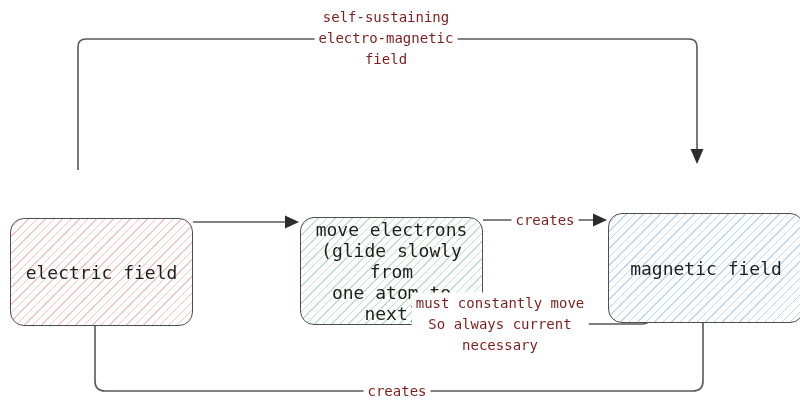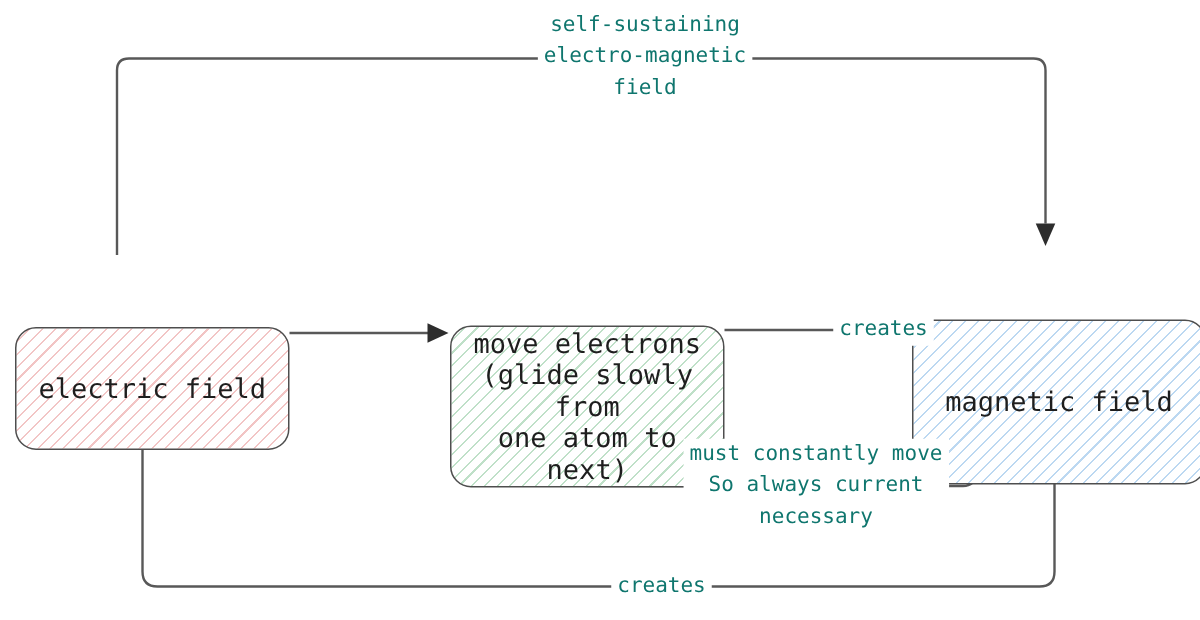--- a/index.html
+++ b/index.html
@@ -40,21 +40,21 @@
     align-items: center;
     justify-content: center;
     text-align: center;
     font-size: 18px;
     line-height: 21px;
     color: #1e1e1e;
     white-space: pre-line;
     margin-top: 48px;
   }
   .node-electric {
-    left: 10px; top: 170px; width: 183px; height: 82px;
+    left: 10px; top: 170px; width: 183px; height: 108px;
     background-color: #ffffff;
     background-image: repeating-linear-gradient(135deg,
       #f2c5c5 0px, #f2c5c5 1px, transparent 1px, transparent 6px);
   }
   .node-electrons {
     left: 300px; top: 169px; width: 183px; height: 108px;
     background-color: #ffffff;
     background-image: repeating-linear-gradient(135deg,
       #bfe0c8 0px, #bfe0c8 1px, transparent 1px, transparent 6px);
   }
@@ -64,24 +64,23 @@
     background-image: repeating-linear-gradient(135deg,
       #bcd8f1 0px, #bcd8f1 1px, transparent 1px, transparent 6px);
   }
   .edge-label {
     position: absolute;
     transform: translate(-50%, -50%);
     background: #ffffff;
     padding: 0 4px;
     font-size: 14px;
     line-height: 21px;
-    color: #0f766e;
+    color: #7f1d1d;
     text-align: center;
     white-space: pre-line;
-    margin-left: 44px;
   }
   .lbl-top     { left: 386px; top: 38px;  }
   .lbl-creates-mid { left: 545px; top: 220px; }
   .lbl-loop    { left: 500px; top: 324px; }
   .lbl-creates-bottom { left: 397px; top: 391px; }
 </style>
 </head>
 <body>
 
 <div class="stage">

